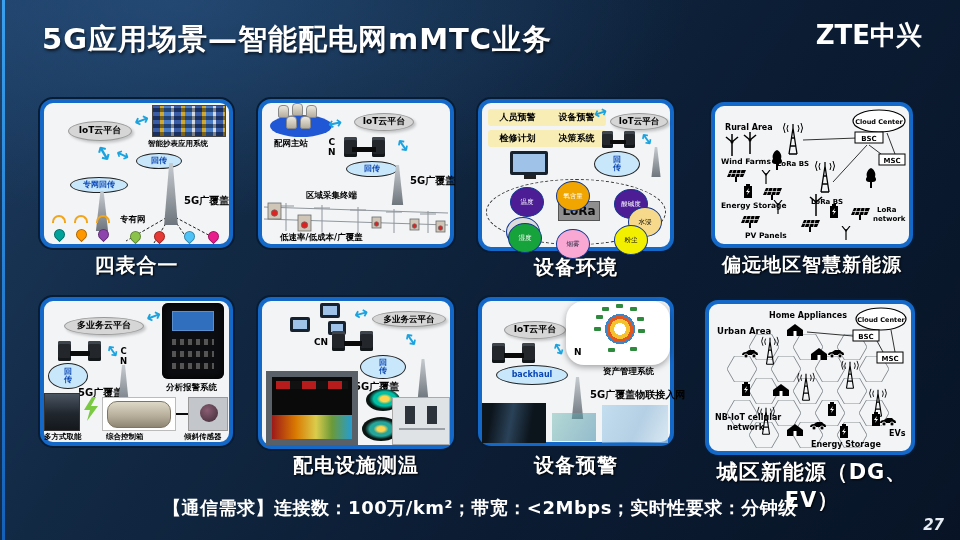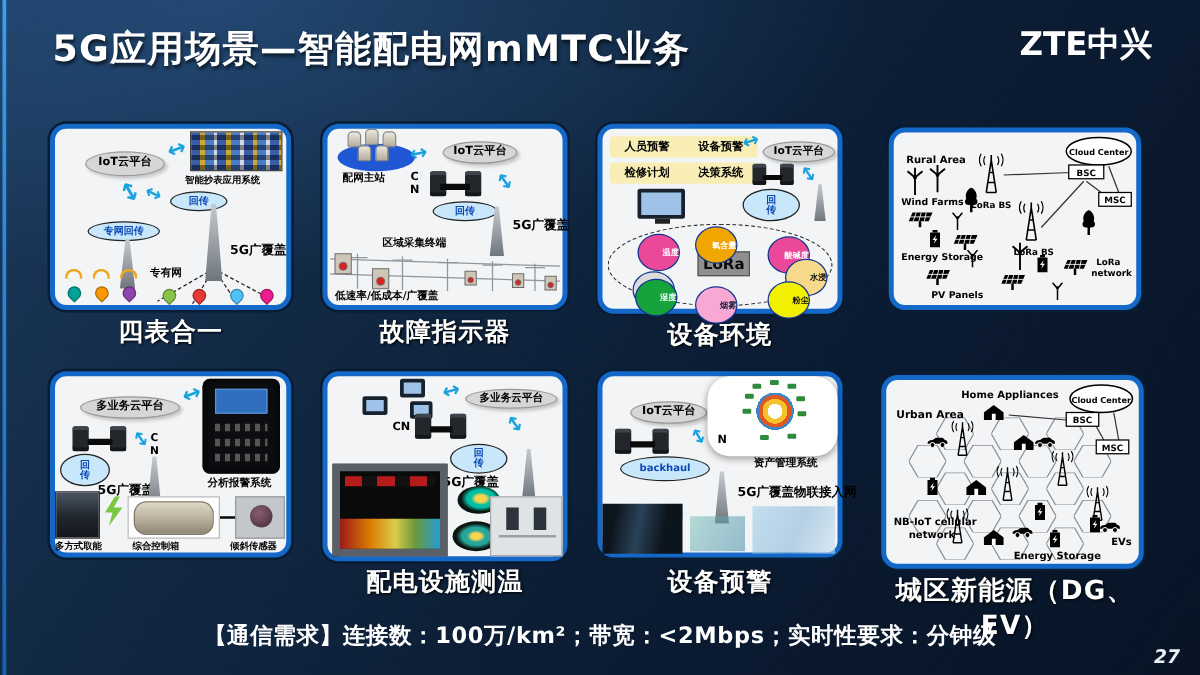--- a/index.html
+++ b/index.html
@@ -37,23 +37,23 @@
            clip-path:polygon(40% 0,60% 0,88% 100%,12% 100%); }
   .srv { position:absolute; width:13px; height:20px; background:#23272b; border-radius:2px;
          box-shadow:inset 0 3px 0 #3d444b, inset 0 -3px 0 #14171a; }
   .srv-bar { position:absolute; height:5px; background:#0a0a0a; }
   .photo { position:absolute; }
   .pin { position:absolute; width:11px; height:11px; border-radius:50% 50% 50% 0;
          transform:rotate(-45deg); border:1px solid rgba(0,0,0,.3); }
   .wifi { position:absolute; width:14px; height:8px; border:2.5px solid #f2a51a;
           border-bottom:none; border-radius:10px 10px 0 0; }
   .sensor { position:absolute; width:34px; height:30px; border-radius:50%;
-            border:1px solid #12368f; display:flex; align-items:center; justify-content:flex-end;
-            font-size:6.5px; font-weight:bold; }
-  .s-blue { background:#ec4899; color:#fff; }
+            border:1px solid #12368f; display:flex; align-items:center; justify-content:center;
+            font-size:6.5px; font-weight:normal; }
+  .s-blue { background:#4c1d95; color:#fff; }
   .s-orange { background:#f0a500; color:#fff; }
   .s-gray { background:#dcdcdc; color:#000; }
   .s-green { background:#17a33b; color:#fff; }
   .s-lgreen { background:#f9a8d4; color:#123; }
   .s-yellow { background:#f3ef00; color:#000; }
   .s-pale { background:#f6d98a; color:#000; }
   .ybox { position:absolute; background:#f7edb5; border-radius:3px; display:flex;
           align-items:center; justify-content:space-around; font-weight:bold; font-size:9px; }
   .mon { position:absolute; background:#9fc3e8; border:3px solid #18222e; border-radius:2px; }
   .diagram { position:absolute; }
@@ -163,23 +163,22 @@
         <rect x="34" y="14" width="13" height="16" fill="#cfc6b8"></rect>
           <circle cx="40.5" cy="24" r="3.2" fill="#d22"></circle>
         <rect x="108" y="16" width="9" height="11" fill="#cfc6b8"></rect>
           <circle cx="112.5" cy="23" r="2.2" fill="#d22"></circle>
         <rect x="146" y="18" width="9" height="11" fill="#cfc6b8"></rect>
           <circle cx="150.5" cy="25" r="2.2" fill="#d22"></circle>
         <rect x="172" y="20" width="9" height="11" fill="#cfc6b8"></rect>
           <circle cx="176.5" cy="27" r="2.2" fill="#d22"></circle>
       </g>
     </svg>
-    <div class="lbl" style="left:6px;top:130px;font-size:8.5px;text-align:center;">低速率/低成本/广覆盖</div>
-  </div>
-  <div class="cap" style="left:258px;top:252px;width:196px;">故障指示器</div>
+    <div class="lbl" style="left:18px;top:130px;font-size:8.5px;text-align:center;">低速率/低成本/广覆盖</div>
+  </div>
 
   <div class="panel" style="left:478px;top:99px;width:196px;height:152px;">
     <div class="ybox" style="left:6px;top:6px;width:118px;height:17px;">
       <span>人员预警</span>
       <span>设备预警</span>
     </div>
     <div class="ybox" style="left:6px;top:27px;width:118px;height:17px;">
       <span>检修计划</span>
       <span>决策系统</span>
     </div>
@@ -296,20 +295,21 @@
       <use href="#pv" x="84" y="110" width="20" height="14"></use>
       <use href="#wt" x="92" y="86" width="14" height="22"></use>
       <use href="#bat" x="112" y="96" width="10" height="14"></use>
       <use href="#pv" x="134" y="98" width="20" height="14"></use>
       <use href="#ant" x="124" y="118" width="10" height="14"></use>
       <text x="28" y="130" font-size="7.5" font-weight="bold">PV Panels</text>
       <text x="160" y="104" font-size="7" font-weight="bold">LoRa</text>
       <text x="156" y="113" font-size="7" font-weight="bold">network</text>
     </svg>
   </div>
+  <div class="cap" style="left:700px;top:252px;width:224px;font-size:19px;">偏远地区智慧新能源</div>
 
   <div class="panel" style="left:40px;top:297px;width:193px;height:149px;">
     <div class="cloud g" style="left:20px;top:16px;width:80px;height:18px;font-size:9px;">
         <span>多业务云平台</span>
       </div>
     <span class="arr" style="left:102px;top:6px;font-size:18px;transform:rotate(-20deg);">↔</span>
     <div class="srv" style="left:14px;top:40px;"></div>
     <div class="srv" style="left:44px;top:40px;"></div>
     <div class="srv-bar" style="left:26px;top:50px;width:20px;"></div>
     <span class="arr" style="left:62px;top:42px;font-size:16px;transform:rotate(55deg);">↔</span>

